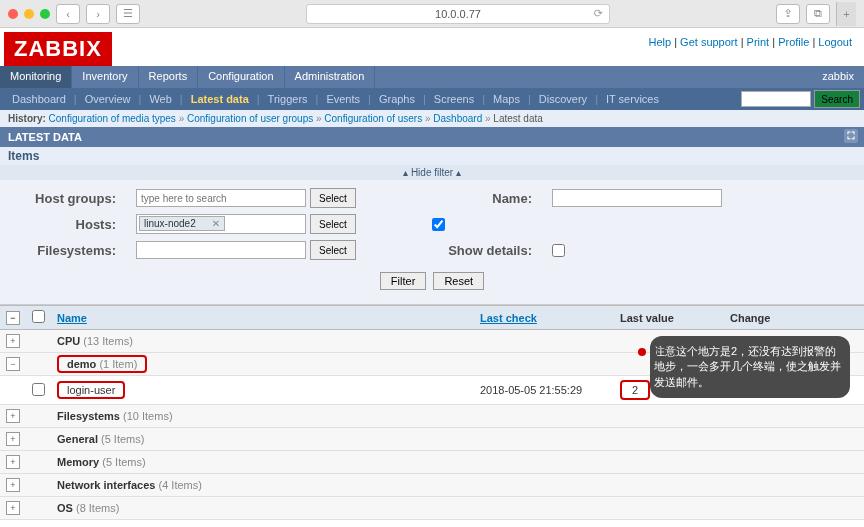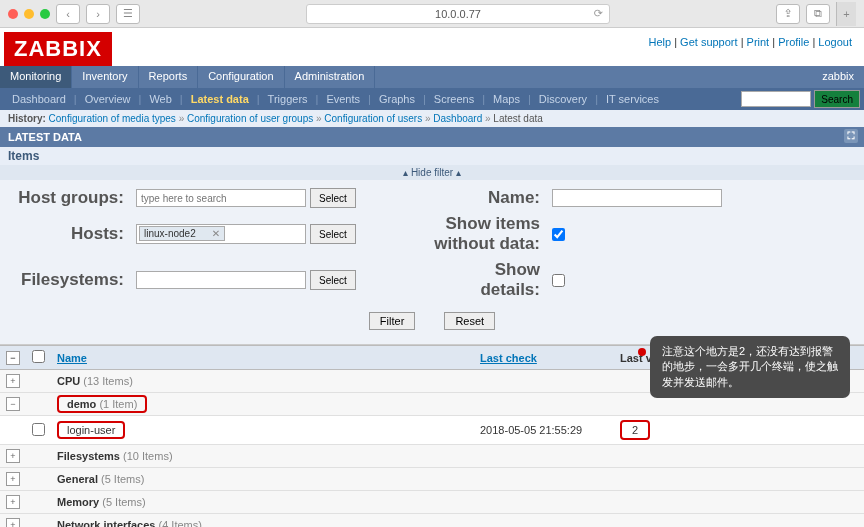--- a/index.html
+++ b/index.html
@@ -30,38 +30,38 @@
 .history{background:#e8eef7;padding:3px 8px;font-size:10px;color:#555}
 .history a{color:#0275b8;text-decoration:none}
 .history .sep{color:#888}
 .section-hdr{background:#5c7aa4;color:#fff;padding:4px 8px;font-size:11px;font-weight:bold;position:relative}
 .section-hdr .close{position:absolute;right:6px;top:2px;width:14px;height:14px;background:#7a95b8;color:#fff;font-size:10px;display:flex;align-items:center;justify-content:center;border-radius:2px}
 .page-title{background:#e8eef7;padding:2px 8px;font-size:12px;font-weight:bold;color:#3d5a7a}
 .filter-bar{background:#dfe7f1;text-align:center;padding:2px;font-size:10px;color:#3d5a7a;cursor:pointer}
 .filter-form{background:#eef2f8;padding:8px 16px;border-bottom:1px solid #ccc}
 .filter-row{display:flex;margin-bottom:6px}
 .filter-col{flex:1;display:flex;align-items:center}
-.filter-col label{width:120px;text-align:right;padding-right:12px;font-size:17px;font-weight:bold;color:#555}
+.filter-col label{width:120px;text-align:right;padding-right:20px;font-size:13px;font-weight:bold;color:#555}
 .filter-col input[type=text]{width:170px;height:18px;border:1px solid #aaa;padding:0 4px;font-size:10px}
 .filter-col .select-btn{height:20px;font-size:10px;padding:0 8px;margin-left:4px;background:#eee;border:1px solid #999}
 .host-tag{background:#e0e8f0;border:1px solid #aaa;padding:1px 4px;font-size:10px;display:inline-flex;align-items:center;gap:16px}
 .host-tag .x{color:#888;cursor:pointer}
 .filter-actions{text-align:center;padding:6px}
-.filter-actions button{font-size:11px;padding:2px 10px;margin:0 13px;background:#eee;border:1px solid #999}
+.filter-actions button{font-size:11px;padding:2px 10px;margin:0 2px;background:#eee;border:1px solid #999}
 .data-table{width:100%;border-collapse:collapse}
 .data-table th{background:#dfe7f1;text-align:left;padding:4px 6px;font-size:11px;border-bottom:1px solid #bbb;border-top:1px solid #bbb;color:#333}
 .data-table th a{color:#0275b8;text-decoration:underline}
 .data-table td{padding:4px 6px;border-bottom:1px solid #e0e0e0;font-size:11px}
 .data-table .group-row td{background:#f7f7f7}
 .expand{width:14px;height:14px;border:1px solid #999;background:#fff;display:inline-flex;align-items:center;justify-content:center;font-size:9px;color:#666;cursor:pointer}
 .group-name{font-weight:bold;color:#333}
 .item-count{color:#888;font-weight:normal}
 .red-box{border:2px solid #d40000;border-radius:4px;padding:1px 8px}
 .val-box{border:2px solid #d40000;border-radius:4px;padding:2px 10px;display:inline-block}
-.tooltip{position:absolute;background:#4a4a4a;color:#fff;padding:8px 12px;font-size:11px;border-radius:7px;width:200px;line-height:1.4}
+.tooltip{position:absolute;background:#4a4a4a;color:#fff;padding:8px 4px;font-size:11px;border-radius:12px;width:200px;line-height:1.4}
 .tooltip::before{content:'';position:absolute;left:-12px;top:12px;width:8px;height:8px;background:#d40000;border-radius:50%}
 .tooltip::after{content:'';position:absolute;left:-6px;top:10px;border:6px solid transparent;border-right-color:#4a4a4a}
 .col-exp{width:22px}.col-chk{width:22px}.col-last{width:140px}.col-val{width:110px}.col-chg{width:120px}
 </style>
 </head>
 <body>
 
 <div class="browser-chrome">
   <div class="traffic">
     <div class="dot r"></div>
@@ -167,21 +167,20 @@
         <label>Hosts:</label>
         <div style="width:170px;border:1px solid #aaa;background:#fff;padding:1px 2px;height:20px">
           <span class="host-tag">
             <span>linux-node2</span>
             <span class="x">✕</span>
           </span>
         </div>
         <button class="select-btn">Select</button>
       </div>
       <div class="filter-col">
-        <label>Show items without data:</label>
         <input type="checkbox" checked="" style="">
       </div>
     </div>
     <div class="filter-row">
       <div class="filter-col">
         <label>Filesystems:</label>
         <input type="text" style="">
         <button class="select-btn">Select</button>
       </div>
       <div class="filter-col">

